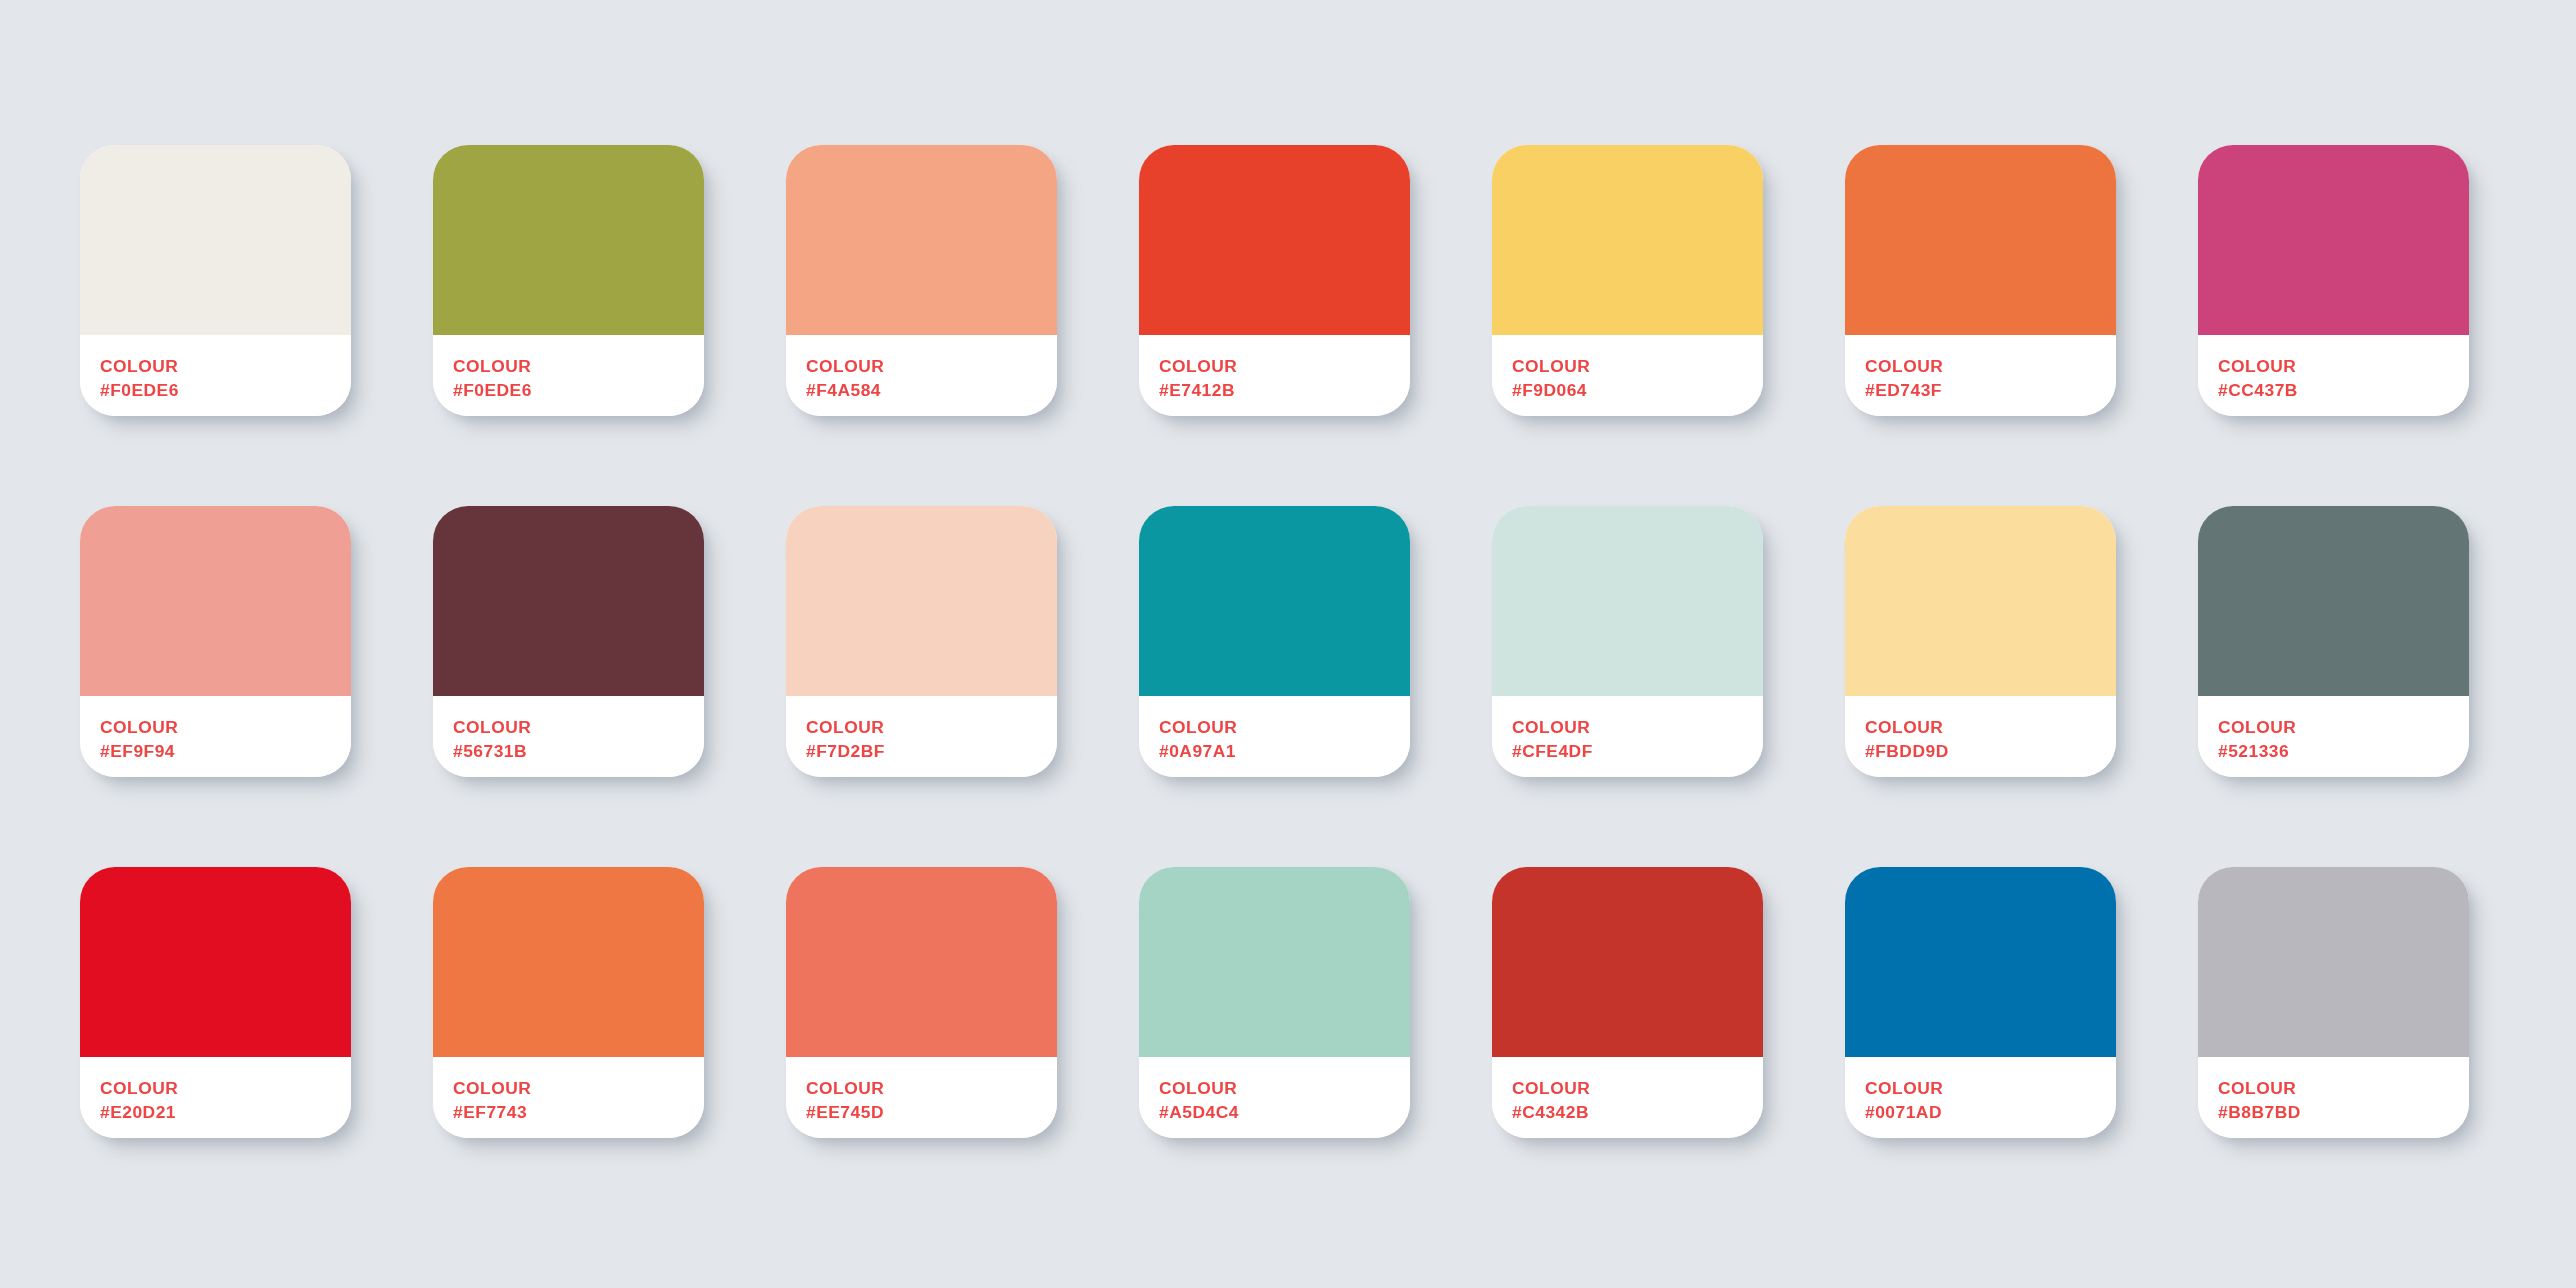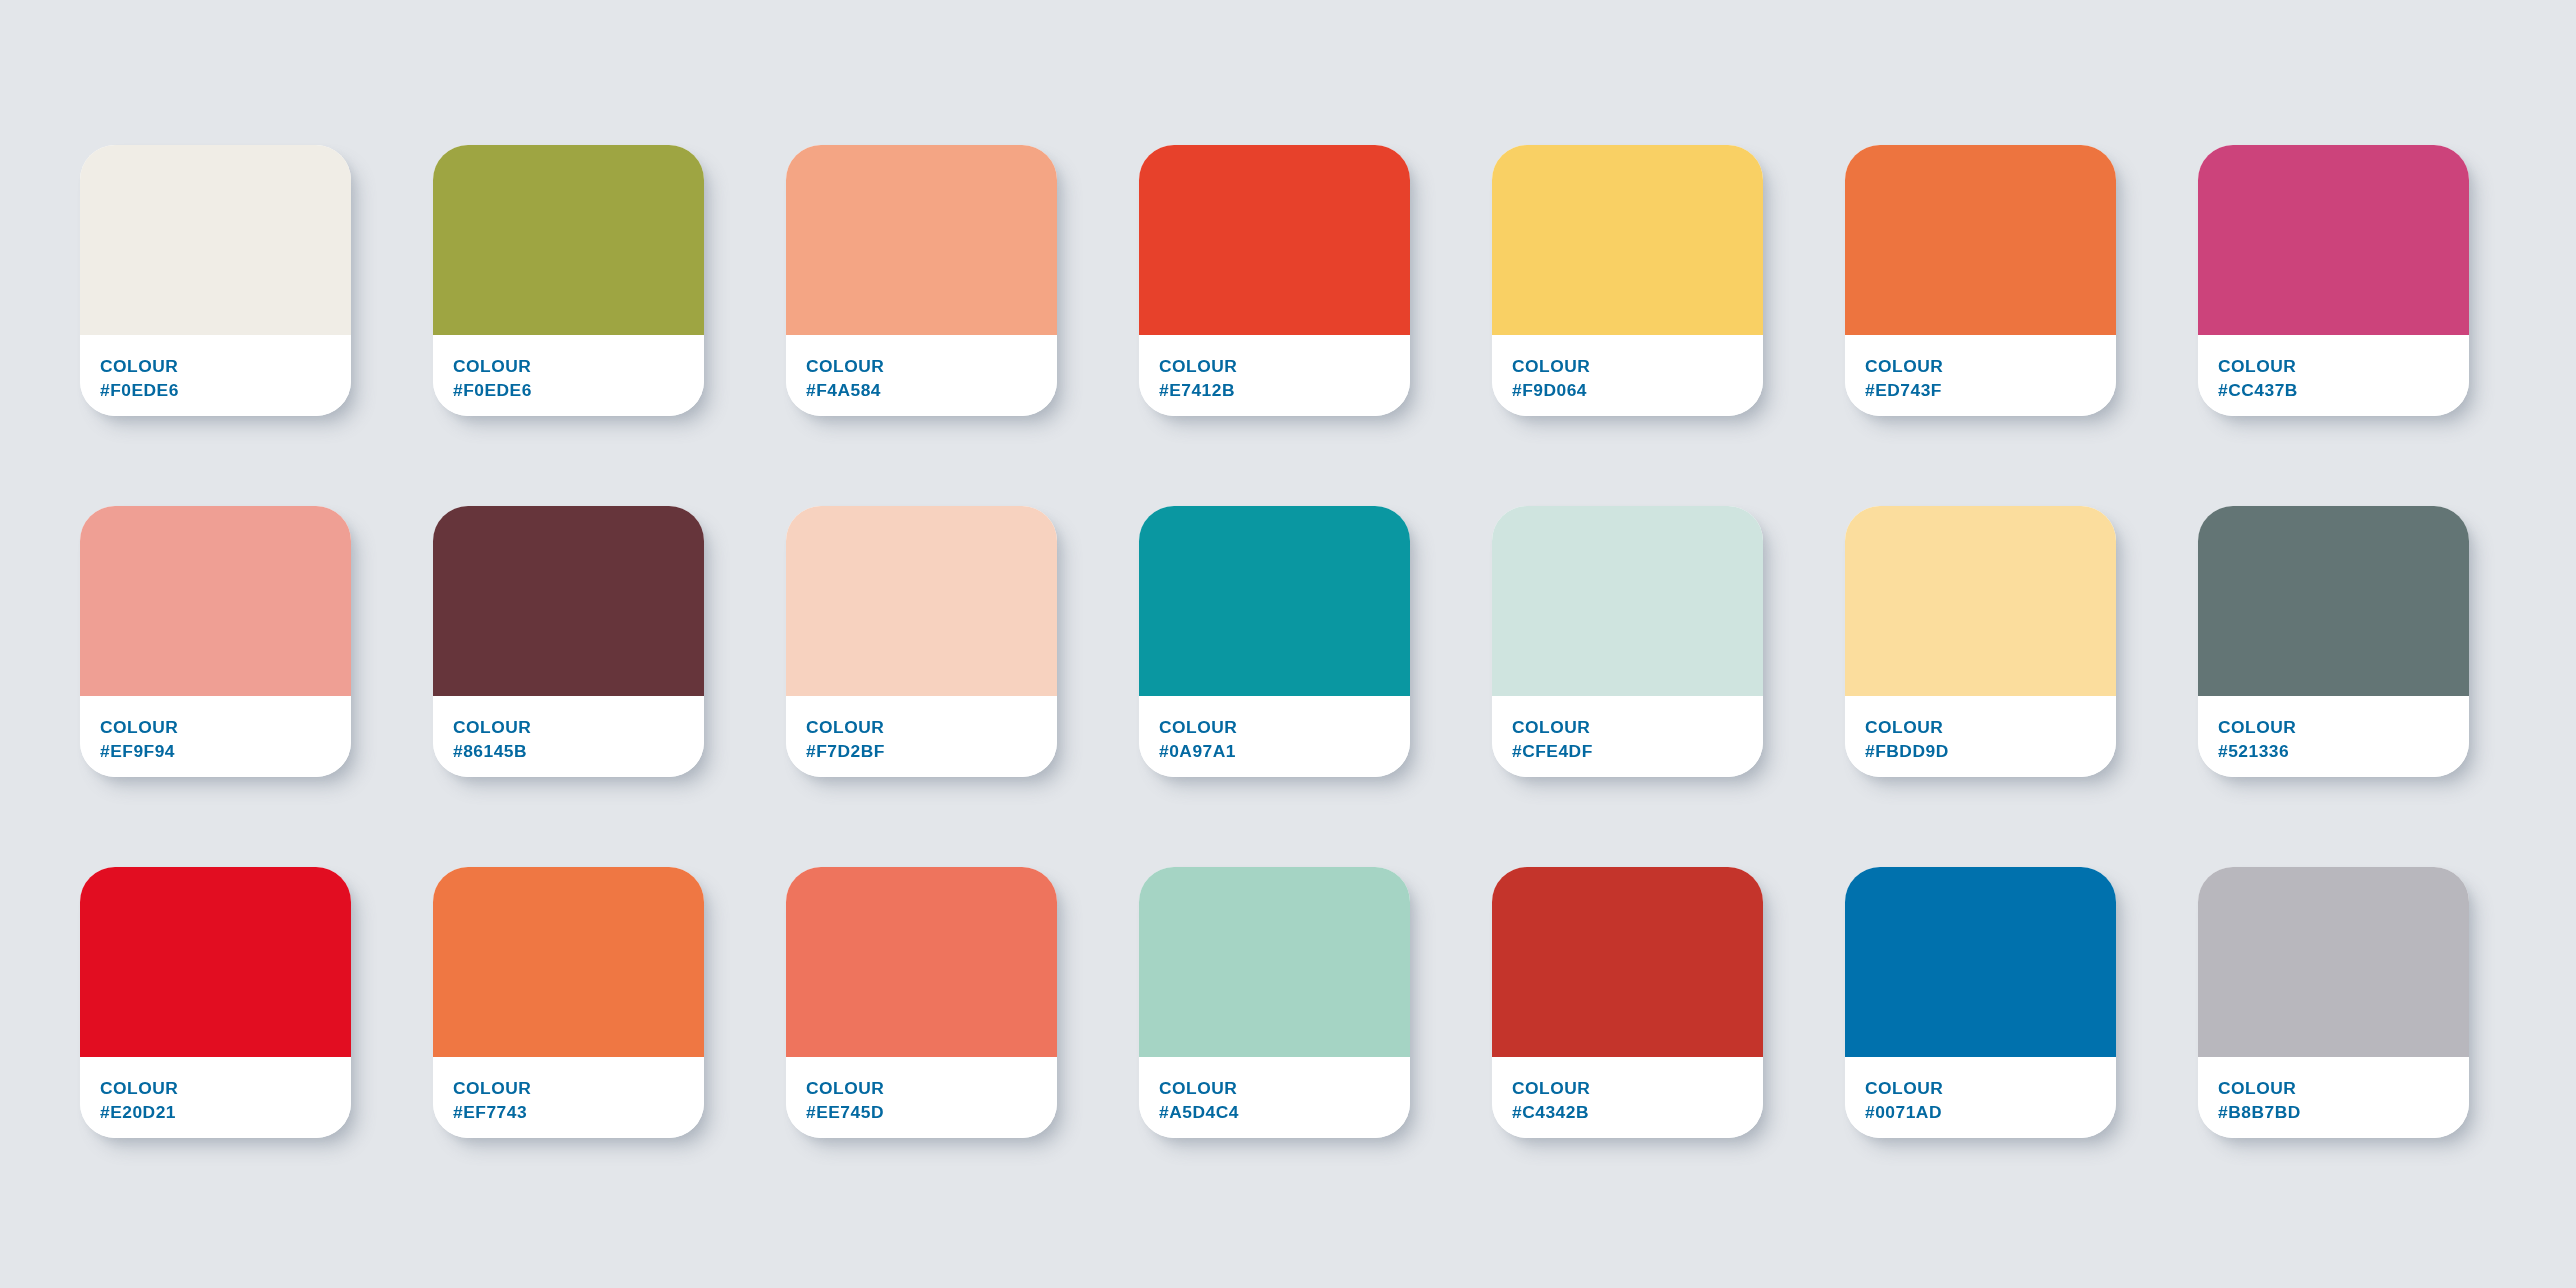--- a/index.html
+++ b/index.html
@@ -56,21 +56,21 @@
     top: 190px;
     bottom: 0;
     background: #ffffff;
     padding: 18.7px 0 0 20px;
     box-sizing: border-box;
   }
 
   .swatch-label,
   .swatch-hex {
     display: block;
-    color: #0369a1;
+    color: #ef4444;
     font-family: "Liberation Sans", sans-serif;
     font-weight: bold;
     font-size: 17.4px;
     letter-spacing: 0.5px;
     line-height: 24.5px;
     white-space: nowrap;
   }
 </style>
 </head>
 <body>
@@ -130,21 +130,21 @@
         <div class="swatch-color" style="background: rgb(239, 159, 148);"></div>
         <div class="swatch-footer">
           <span class="swatch-label">COLOUR</span>
           <span class="swatch-hex">#EF9F94</span>
         </div>
       </div>
       <div class="swatch-card">
         <div class="swatch-color" style="background: rgb(102, 53, 59);"></div>
         <div class="swatch-footer">
           <span class="swatch-label">COLOUR</span>
-          <span class="swatch-hex">#86145B</span>
+          <span class="swatch-hex">#56731B</span>
         </div>
       </div>
       <div class="swatch-card">
         <div class="swatch-color" style="background: rgb(247, 210, 191);"></div>
         <div class="swatch-footer">
           <span class="swatch-label">COLOUR</span>
           <span class="swatch-hex">#F7D2BF</span>
         </div>
       </div>
       <div class="swatch-card">

